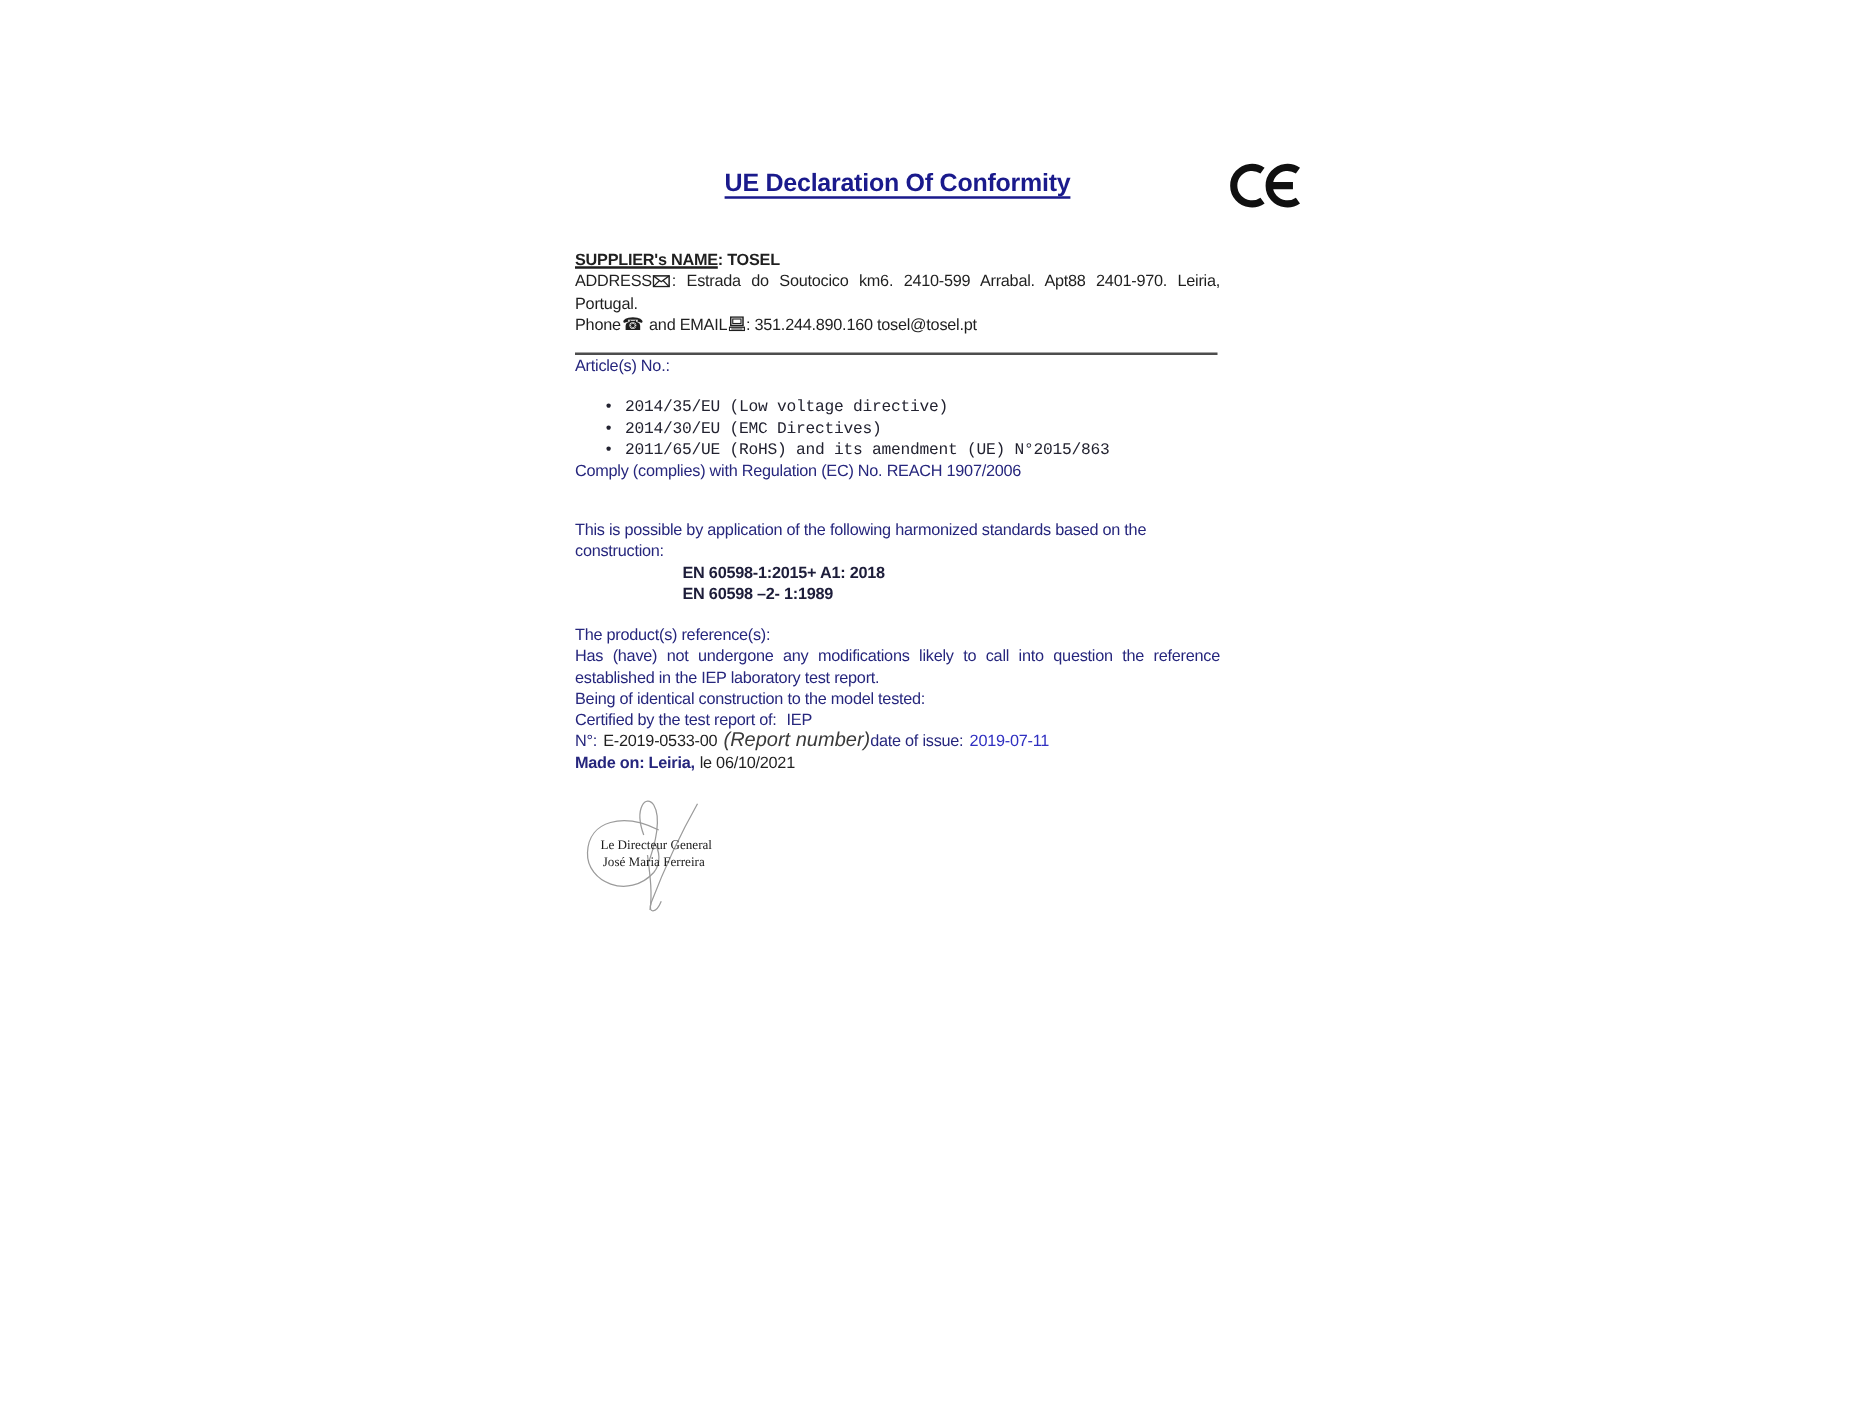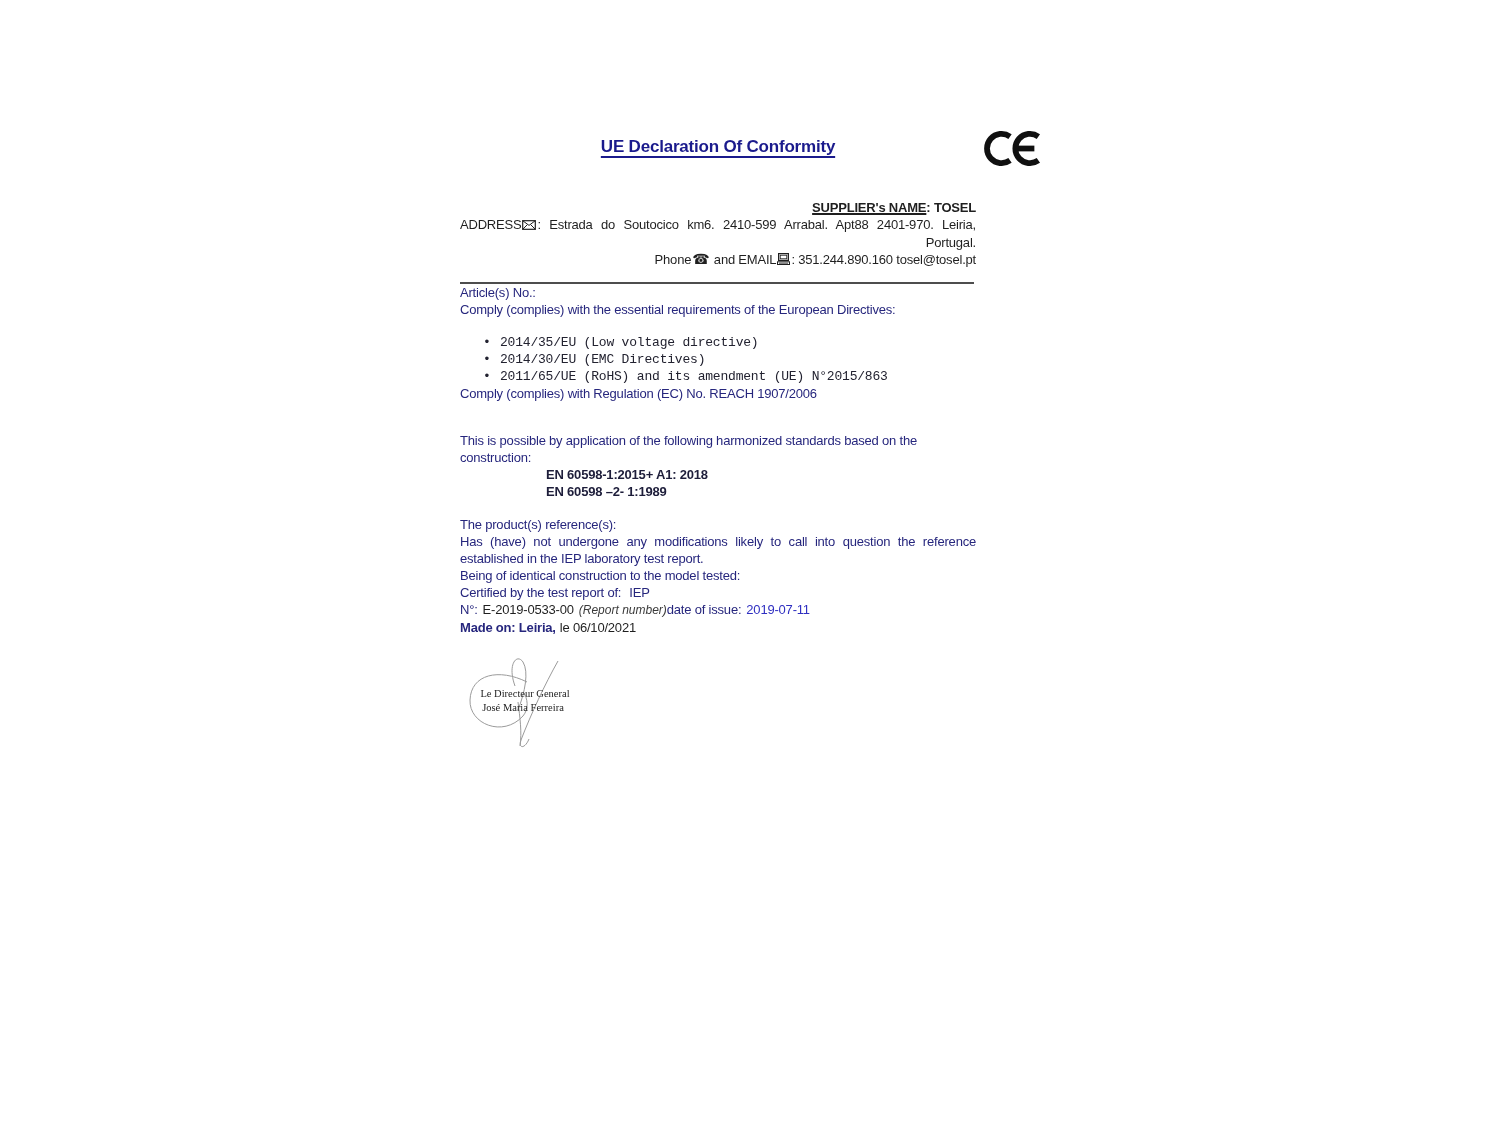--- a/index.html
+++ b/index.html
@@ -1,46 +1,46 @@
 <!DOCTYPE html>
 <html><head>
 <meta charset="utf-8">
 <style>
   html,body{margin:0;padding:0;background:#ffffff;}
   .page{position:relative;width:1500px;height:1125px;background:#ffffff;overflow:hidden;
         font-family:"Liberation Sans",sans-serif;color:#1f1f1f;}
   .col{position:absolute;left:460px;top:0;width:516px;font-size:13px;line-height:17px;
        letter-spacing:-0.2px;}
   .col p{margin:0;}
-  .title{margin-top:131px;text-align:center;font-size:17px;line-height:32px;font-weight:bold;
+  .title{margin-top:131px;text-align:center;font-size:20px;line-height:32px;font-weight:bold;
          color:#1a1a8c;}
   .title-text{text-decoration:underline;text-decoration-thickness:2px;text-underline-offset:4px;}
   .ce{position:absolute;left:983px;top:125px;width:62px;height:47px;}
   .supplier{margin-top:36px;}
-  .black{color:#1f1f1f;text-align:right;}
+  .black{color:#1f1f1f;}
   .navy{color:#26267d;}
   .blue{color:#2f2fc1;}
   .bold{font-weight:bold;}
   .it{font-style:italic;}
   .underline{text-decoration:underline;text-decoration-thickness:1.5px;}
   .just-line{text-align:justify;text-align-last:justify;}
   .env,.pc{display:inline-block;vertical-align:-1px;margin:0 1px;}
   .phone-glyph{font-size:14px;margin:0 1px;}
   .rule{margin-top:13px;border-top:2px solid #4d4d4d;width:514px;}
   .mt15{margin-top:15px;}  .mt16{margin-top:16px;}  .mt18{margin-top:18px;}
   .mt19{margin-top:19px;}  .mt30{margin-top:30px;}  .mt14{}
   .mt63{margin-top:63px;}  .mt37{margin-top:37px;}
   ul.dirs{margin:16px 0 0 0;padding:0;list-style:none;}
   ul.dirs li{position:relative;padding-left:40px;color:#222230;line-height:17px;font-family:Liberation Mono, monospace;}
   ul.dirs li::before{content:"\2022";position:absolute;left:23px;top:0;color:#222230;}
   .standards{margin-left:86px;}
   .std{font-weight:bold;color:#1d1d3a;}
   .iep{margin-left:8px;}
   .g4{margin-left:4px;} .g5{margin-left:5px;} .g12{}
-  .note{font-size:12px;font-style:italic;color:#3a3a3a;letter-spacing:0;}
+  .note{font-size:16px;font-style:italic;color:#3a3a3a;letter-spacing:0;}
   .sig{margin-top:16px;margin-left:5px;width:150px;height:110px;}
   .sig text{font-family:"Liberation Serif",serif;font-size:10.5px;fill:#1c1c1c;letter-spacing:0;}
 </style>
 </head>
 <body>
 
 <div class="page">
 
   <div class="ce">
     <svg width="62" height="47" viewBox="0 0 70 46">
@@ -69,21 +69,20 @@
               <rect x="0.5" y="8.8" width="12" height="2.7" fill="none" stroke="#1f1f1f" stroke-width="1"></rect>
               <line x1="2" y1="10.2" x2="11" y2="10.2" stroke="#1f1f1f" stroke-width="0.8"></line>
             </svg></span><span>: 351.244.890.160 tosel@tosel.pt</span></p>
     </div>
 
     <div class="rule"></div>
 
 
     <p class="navy mt15">Article(s) No.:</p>
 
-    <p class="navy mt15">Comply (complies) with the essential requirements of the European Directives:</p>
 
     <ul class="dirs">
       <li>2014/35/EU (Low voltage directive)</li>
       <li>2014/30/EU (EMC Directives)</li>
       <li>2011/65/UE (RoHS) and its amendment (UE) N°2015/863</li>
     </ul>
 
     <p class="navy mt15">Comply (complies) with Regulation (EC) No. REACH 1907/2006</p>
 
     <div class="mt30">

